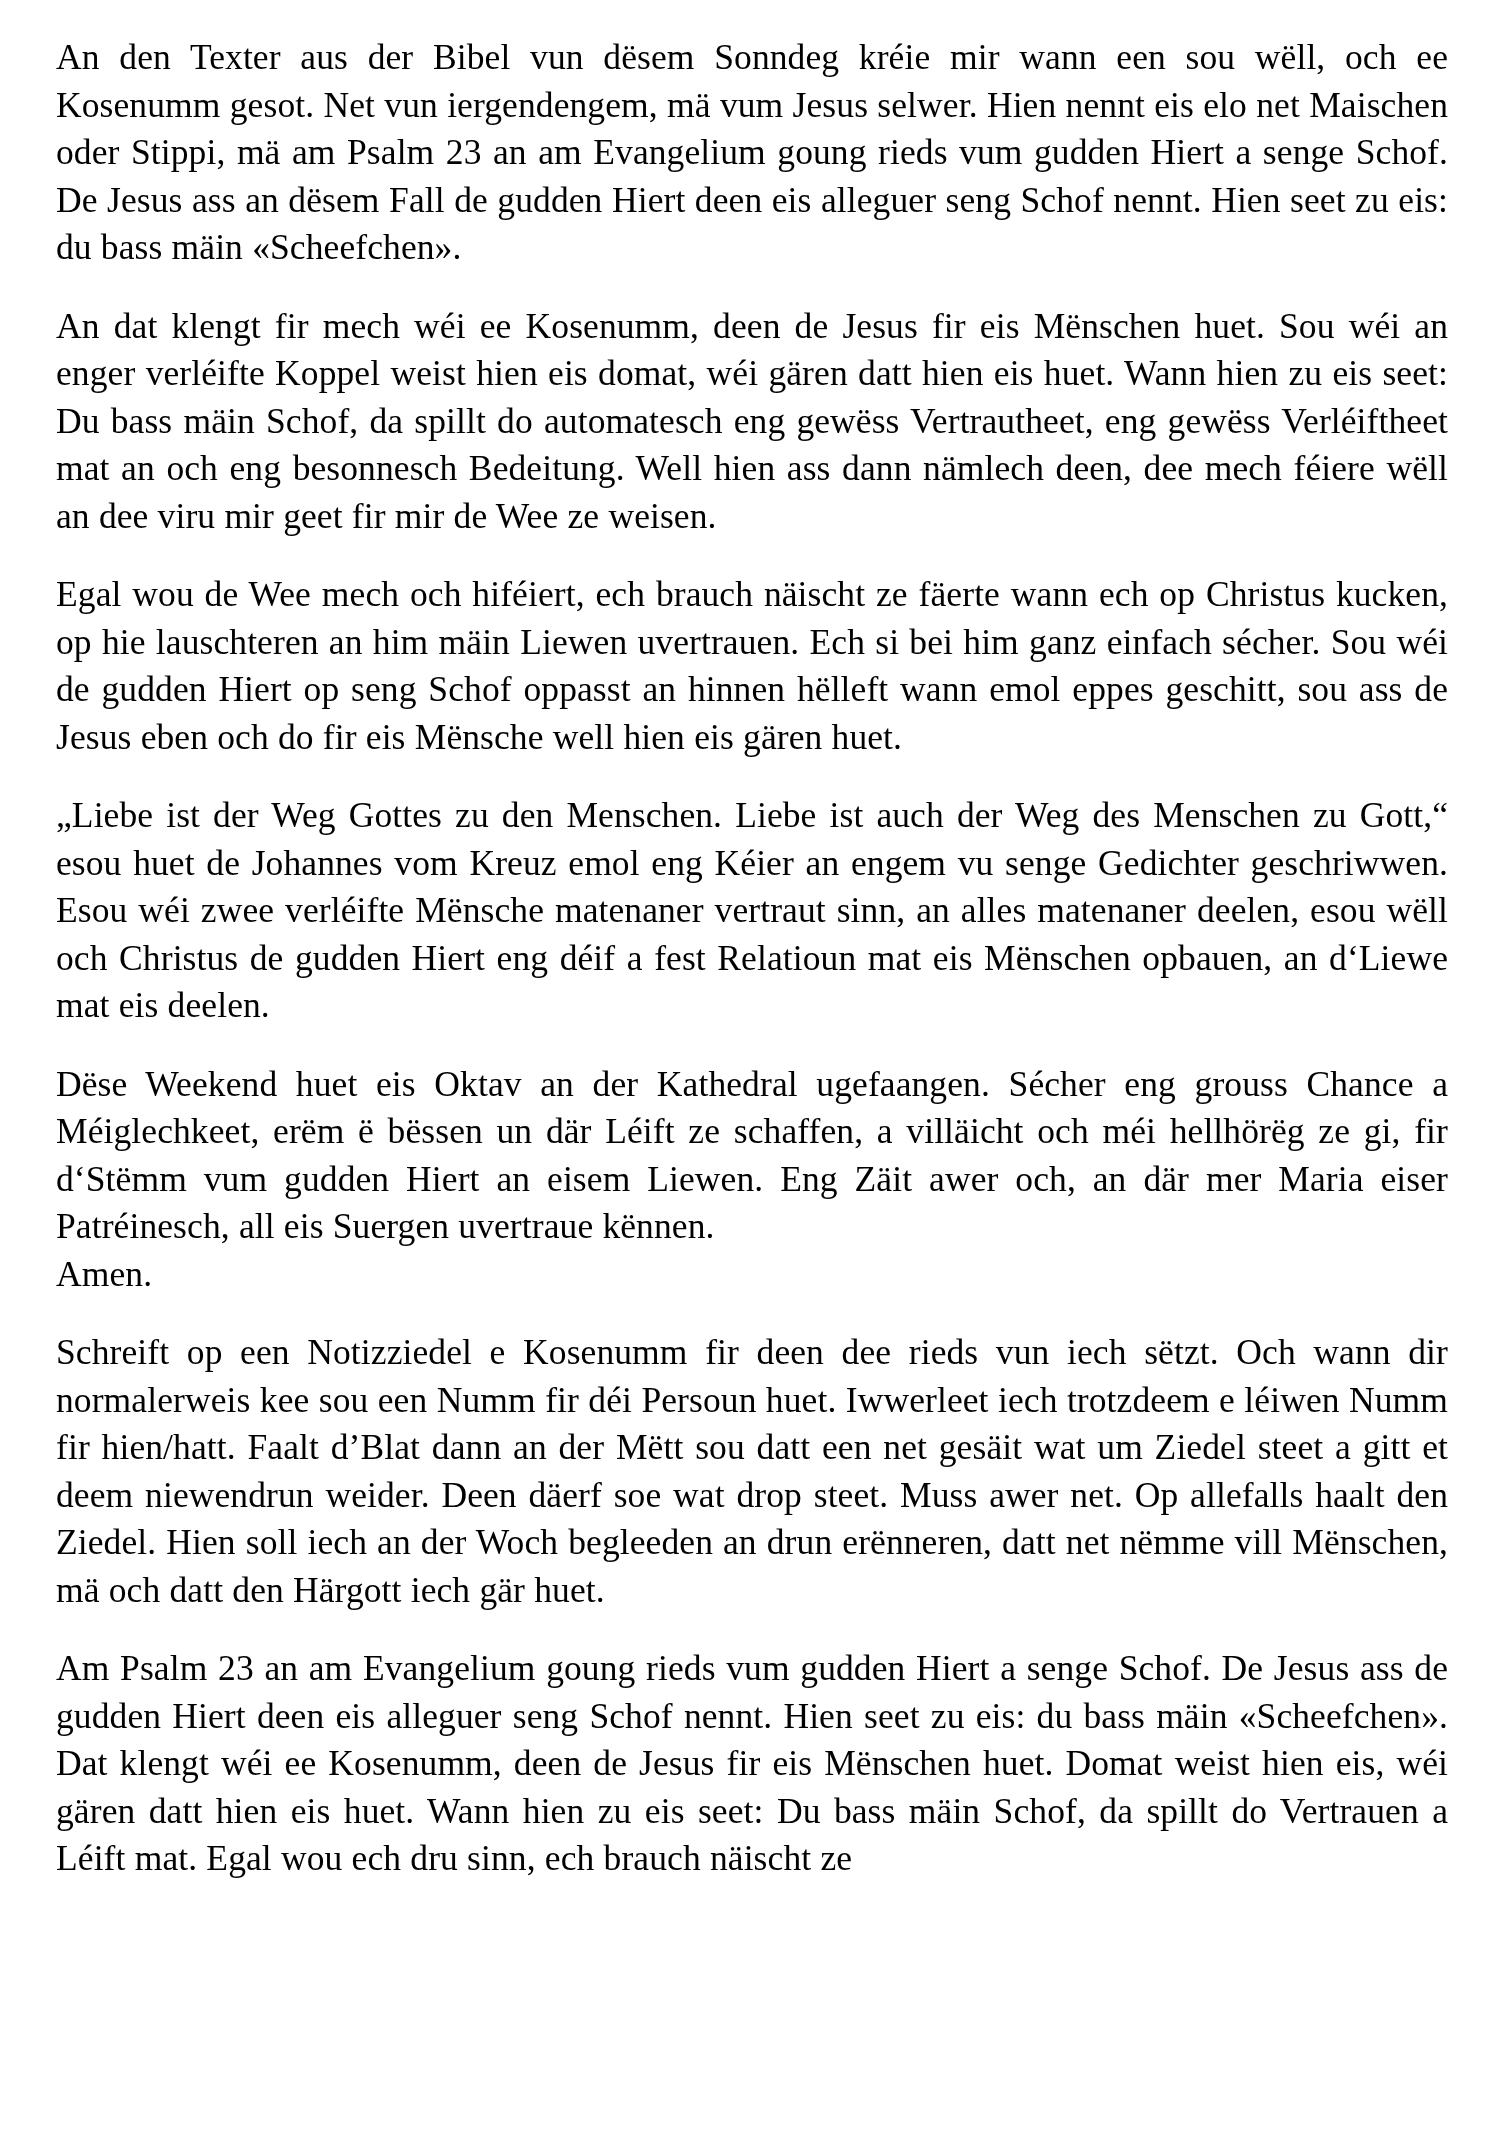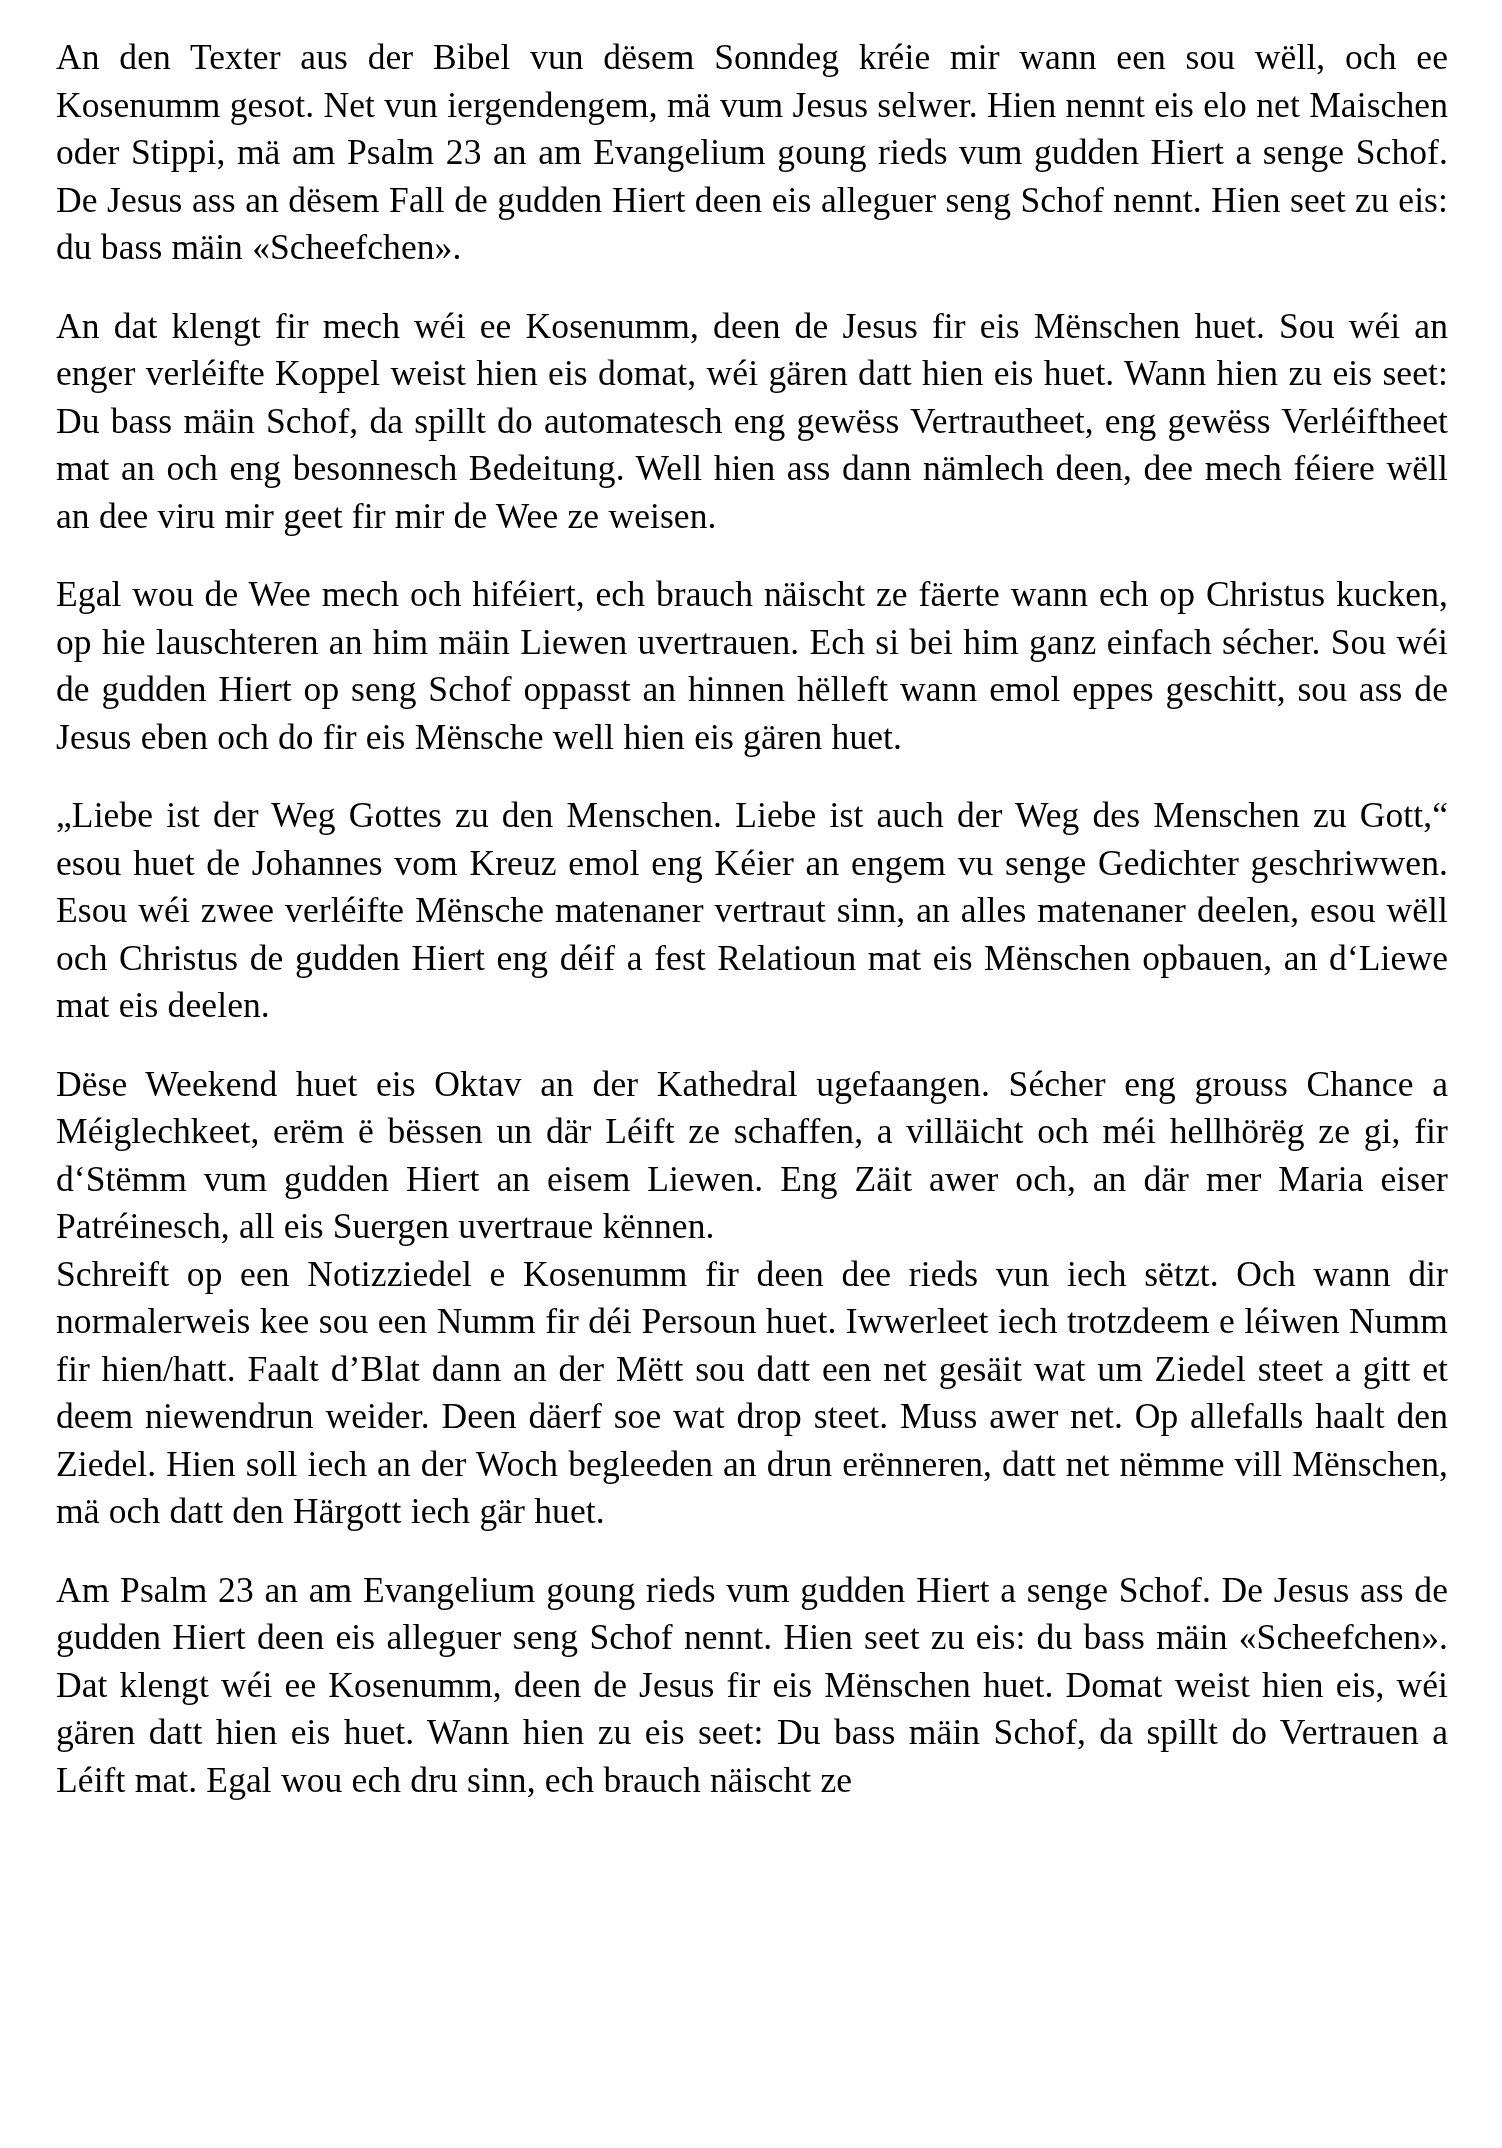--- a/index.html
+++ b/index.html
@@ -69,20 +69,21 @@
     <p class="para">An den Texter aus der Bibel vun dësem Sonndeg kréie mir wann een sou wëll, och ee Kosenumm gesot. Net vun iergendengem, mä vum Jesus selwer. Hien nennt eis elo net Maischen oder Stippi, mä am Psalm 23 an am Evangelium goung rieds vum gudden Hiert a senge Schof. De Jesus ass an dësem Fall de gudden Hiert deen eis alleguer seng Schof nennt. Hien seet zu eis: du bass mäin «Scheefchen».</p>
 
     <p class="para">An dat klengt fir mech wéi ee Kosenumm, deen de Jesus fir eis Mënschen huet. Sou wéi an enger verléifte Koppel weist hien eis domat, wéi gären datt hien eis huet. Wann hien zu eis seet: Du bass mäin Schof, da spillt do automatesch eng gewëss Vertrautheet, eng gewëss Verléiftheet mat an och eng besonnesch Bedeitung. Well hien ass dann nämlech deen, dee mech féiere wëll an dee viru mir geet fir mir de Wee ze weisen.</p>
 
     <p class="para">Egal wou de Wee mech och hiféiert, ech brauch näischt ze fäerte wann ech op Christus kucken, op hie lauschteren an him mäin Liewen uvertrauen. Ech si bei him ganz einfach sécher. Sou wéi de gudden Hiert op seng Schof oppasst an hinnen hëlleft wann emol eppes geschitt, sou ass de Jesus eben och do fir eis Mënsche well hien eis gären huet.</p>
 
     <p class="para">„Liebe ist der Weg Gottes zu den Menschen. Liebe ist auch der Weg des Menschen zu Gott,“ esou huet de Johannes vom Kreuz emol eng Kéier an engem vu senge Gedichter geschriwwen. Esou wéi zwee verléifte Mënsche matenaner vertraut sinn, an alles matenaner deelen, esou wëll och Christus de gudden Hiert eng déif a fest Relatioun mat eis Mënschen opbauen, an d‘Liewe mat eis deelen.</p>
 
     <p class="para tight">Dëse Weekend huet eis Oktav an der Kathedral ugefaangen. Sécher eng grouss Chance a Méiglechkeet, erëm ë bëssen un där Léift ze schaffen, a villäicht och méi hellhörëg ze gi, fir d‘Stëmm vum gudden Hiert an eisem Liewen. Eng Zäit awer och, an där mer Maria eiser Patréinesch, all eis Suergen uvertraue kënnen.</p>
 
+    <p class="para">Amen.</p>
 
 
     <p class="para">Schreift op een Notizziedel e Kosenumm fir deen dee rieds vun iech sëtzt. Och wann dir normalerweis kee sou een Numm fir déi Persoun huet. Iwwerleet iech trotzdeem e léiwen Numm fir hien/hatt. Faalt d’Blat dann an der Mëtt sou datt een net gesäit wat um Ziedel steet a gitt et deem niewendrun weider. Deen däerf soe wat drop steet. Muss awer net. Op allefalls haalt den Ziedel. Hien soll iech an der Woch begleeden an drun erënneren, datt net nëmme vill Mënschen, mä och datt den Härgott iech gär huet.</p>
 
 
     <p class="para">Am Psalm 23 an am Evangelium goung rieds vum gudden Hiert a senge Schof. De Jesus ass de gudden Hiert deen eis alleguer seng Schof nennt. Hien seet zu eis: du bass mäin «Scheefchen». Dat klengt wéi ee Kosenumm, deen de Jesus fir eis Mënschen huet. Domat weist hien eis, wéi gären datt hien eis huet. Wann hien zu eis seet: Du bass mäin Schof, da spillt do Vertrauen a Léift mat. Egal wou ech dru sinn, ech brauch näischt ze</p>
 
   </div>
 </div>
 

